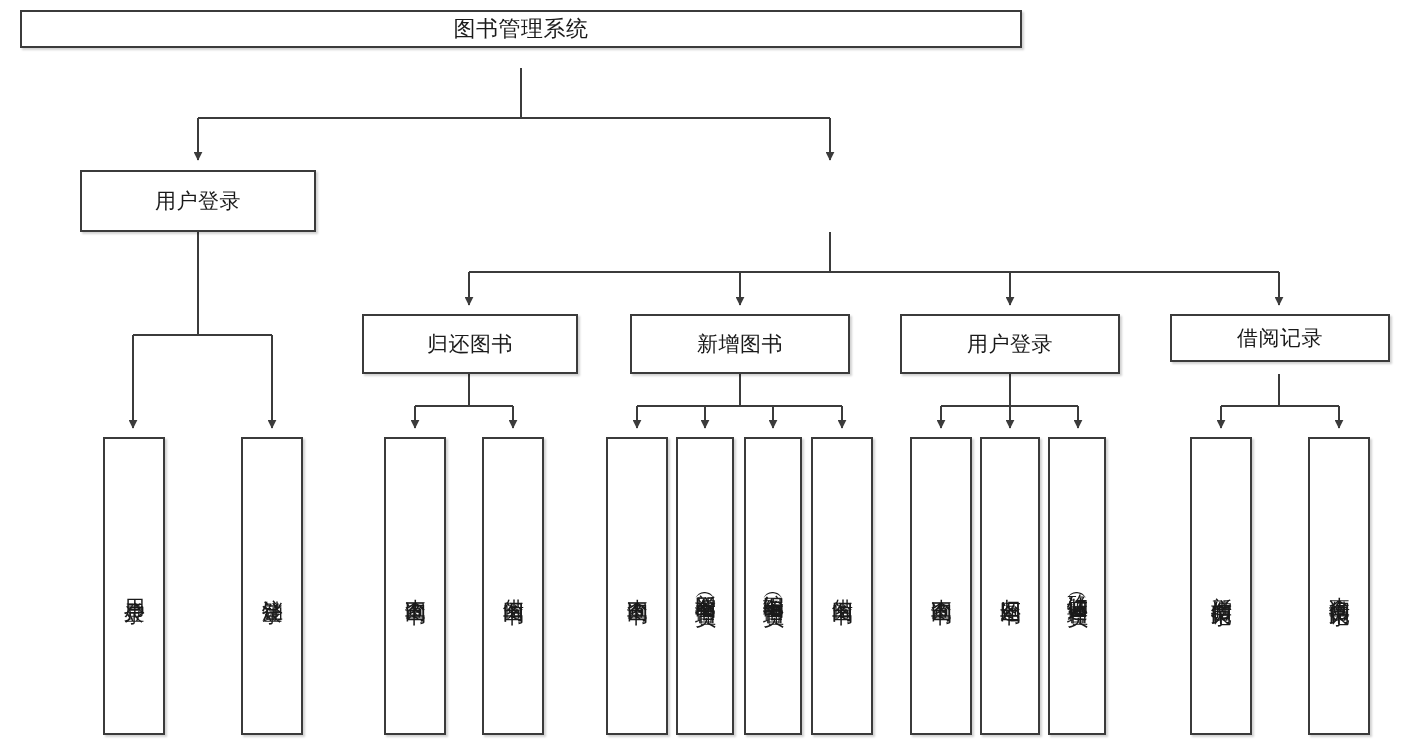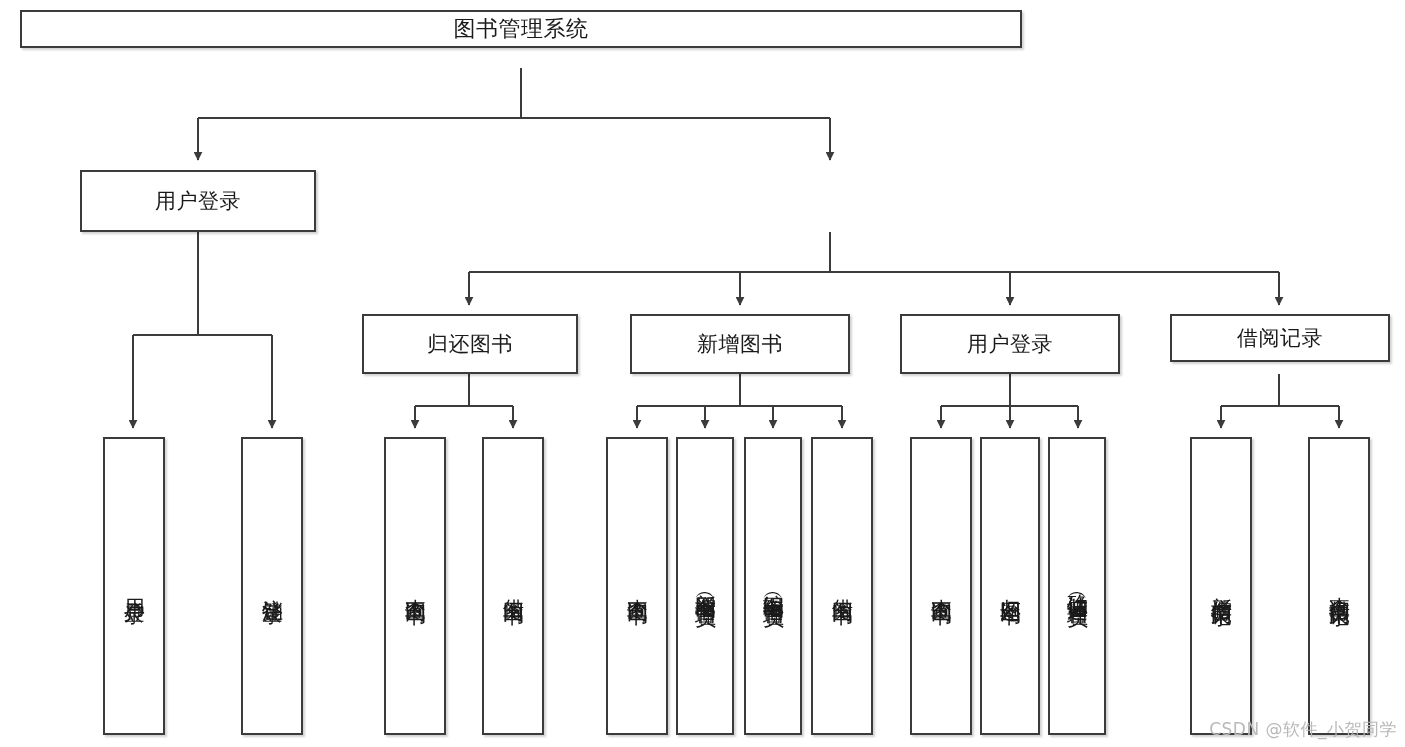--- a/index.html
+++ b/index.html
@@ -206,15 +206,14 @@
   </div>
 
   <div class="node vertical" style="left:1190px; top:437px; width:62px; height:298px;">
     <span class="node-label">新增借阅记录</span>
   </div>
 
   <div class="node vertical" style="left:1308px; top:437px; width:62px; height:298px;">
     <span class="node-label">查询借阅记录</span>
   </div>
 
-  <div id="watermark">CSDN @软件_小贺同学</div>
 
 </div>
 
 </body></html>

